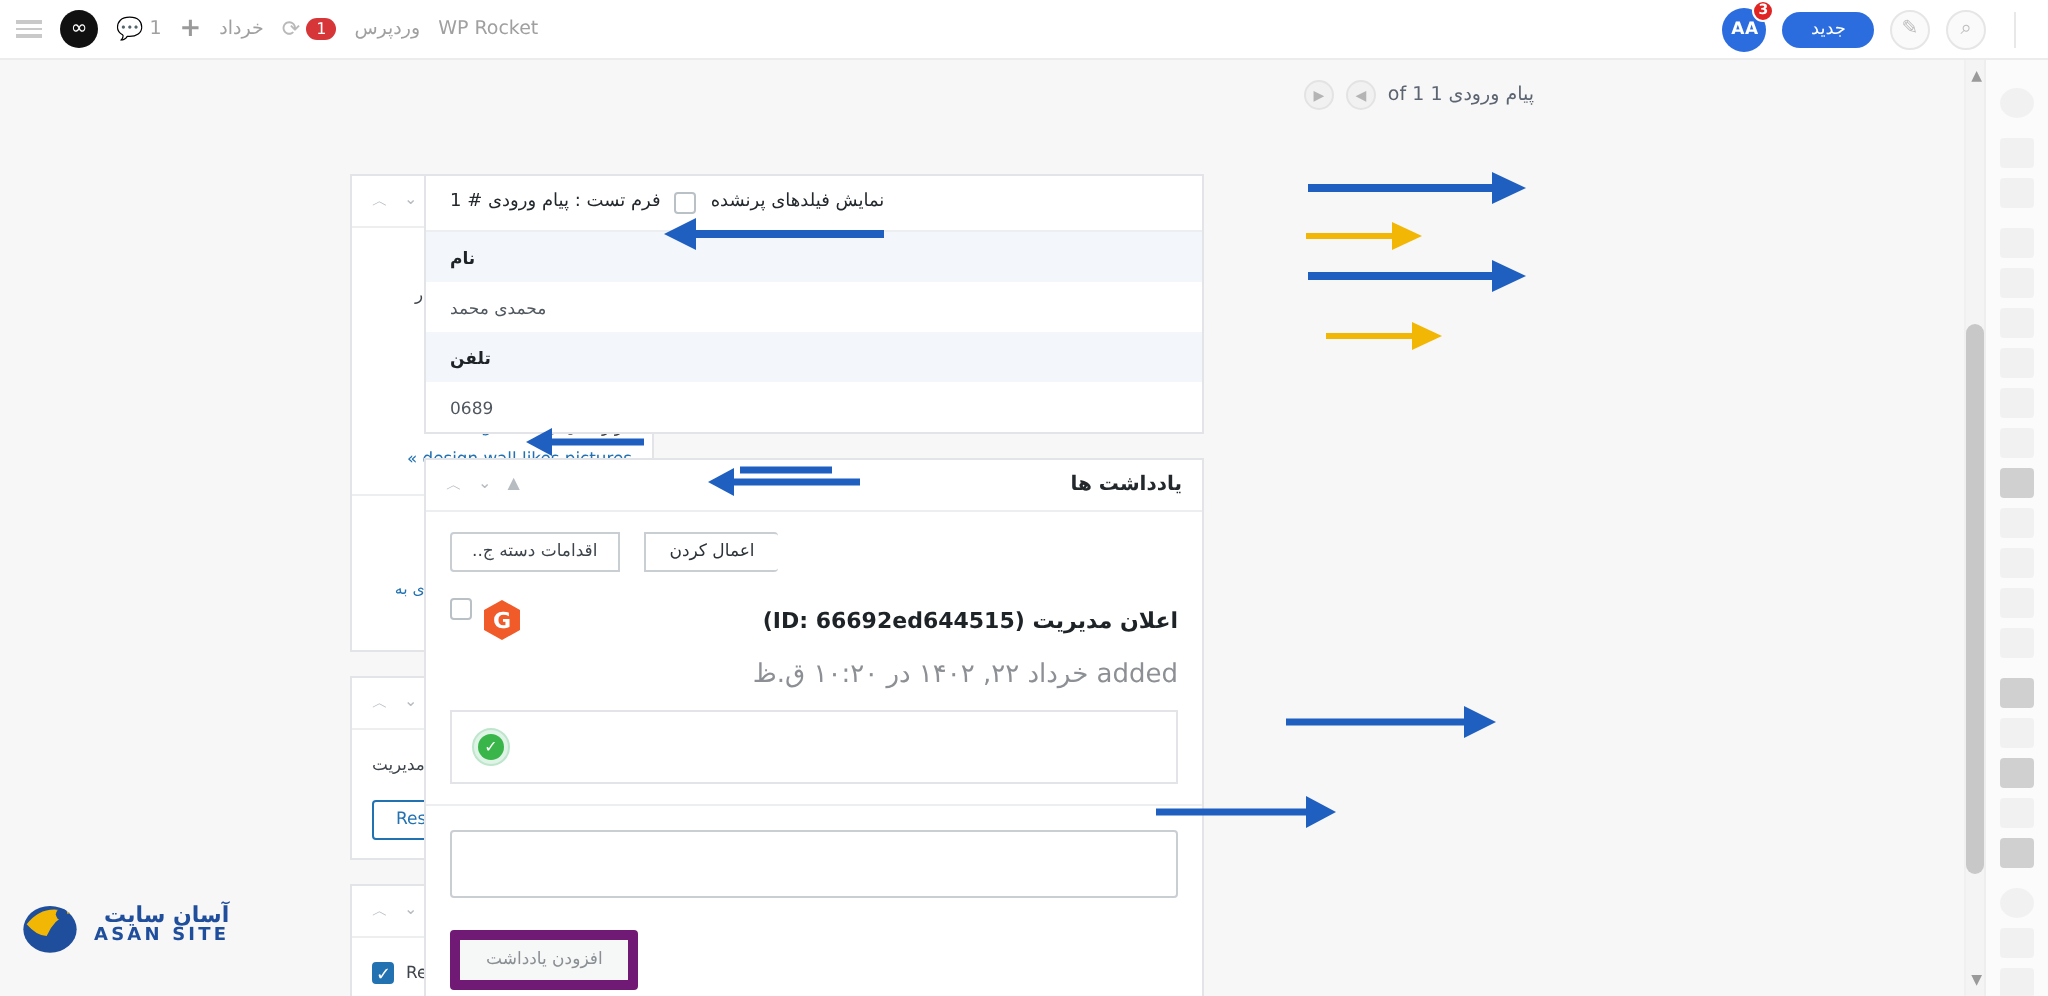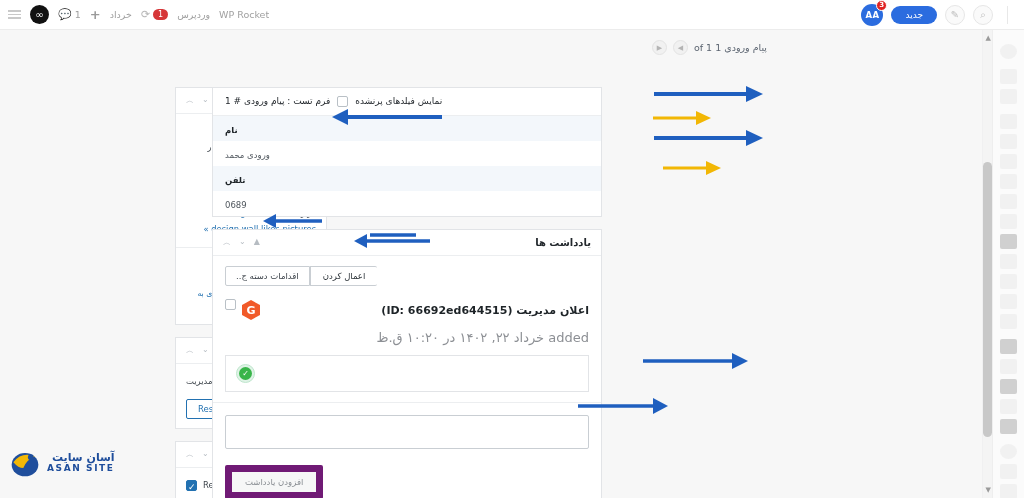--- a/index.html
+++ b/index.html
@@ -142,21 +142,21 @@
     flex-direction: row-reverse; gap: 7px; font-size: 9px; color: #23282d;
   }
   .form-head .ftitle { font-weight: normal; }
   .fieldrow {
     display: flex; flex-direction: row-reverse; align-items: flex-end;
     padding: 6px 12px; font-size: 8.5px; min-height: 25px;
   }
   .fieldrow.lbl { background: #f3f7fb; color: #1d2327; font-weight: bold; }
   .fieldrow.val { background: #fff; color: #50575e; }
   .notes-body { padding: 10px 12px; }
-  .notes-actions { display: flex; flex-direction: row-reverse; gap: 0; justify-content: flex-start; }
+  .notes-actions { display: flex; flex-direction: row-reverse; gap: 12px; justify-content: flex-start; }
   .sel-bulk {
     border: 1px solid #c9ced3; background: #fff; color: #3c434a; font-size: 8.5px;
     padding: 4px 10px; border-radius: 2px 0 0 2px; font-family: inherit; cursor: pointer;
   }
   .btn-apply {
     border: 1px solid #c9ced3; border-right: none; background: #fff; color: #2c3338;
     font-size: 8.5px; padding: 4px 12px; border-radius: 0 2px 2px 0; font-family: inherit; cursor: pointer;
   }
   .note-item { display: flex; flex-direction: row-reverse; align-items: flex-start; gap: 6px; margin-top: 13px; }
   .gf-hex {
@@ -183,21 +183,21 @@
     font-size: 8px; font-style: normal; display: flex; align-items: center; justify-content: center;
   }
   .note-msg-text { font-size: 8px; color: #50575e; direction: ltr; text-align: right; flex: 1; }
   .notes-foot { border-top: 1px solid #eceef0; padding: 12px; }
   .note-area {
     width: 100%; height: 34px; border: 1px solid #c9ced3; background: #fff;
     border-radius: 2px; resize: none; font-family: inherit; font-size: 8.5px; padding: 5px;
   }
   .notes-foot .addwrap { text-align: left; margin-top: 12px; }
   .btn-add {
-    background: #f6f7f7; border: 7px solid #701a75; color: #8a8f94; font-size: 8.5px;
+    background: #f6f7f7; border: 5px solid #701a75; color: #8a8f94; font-size: 8.5px;
     padding: 5px 13px; border-radius: 2px; font-family: inherit; cursor: pointer;
   }
 
   
   .arrow { position: absolute; z-index: 25; pointer-events: none; }
 
   
   .logo { position: absolute; left: 8px; bottom: 20px; display: flex; align-items: center; gap: 5px; z-index: 26; }
   .logo-mark { width: 34px; height: 30px; position: relative; }
   .logo-txt { text-align: right; line-height: 1.1; }
@@ -362,21 +362,21 @@
     <div class="panel mbox">
       <div class="form-head">
         <span class="ftitle">فرم تست : پیام ورودی # 1</span>
         <span class="chk"></span>
         <span>نمایش فیلدهای پرنشده</span>
       </div>
       <div class="fieldrow lbl">
         <span>نام</span>
       </div>
       <div class="fieldrow val">
-        <span>ورودی محمد</span>
+        <span>محمدی محمد</span>
       </div>
       <div class="fieldrow lbl">
         <span>تلفن</span>
       </div>
       <div class="fieldrow val">
         <span>0689</span>
       </div>
     </div>
 
     <div class="panel mbox">

